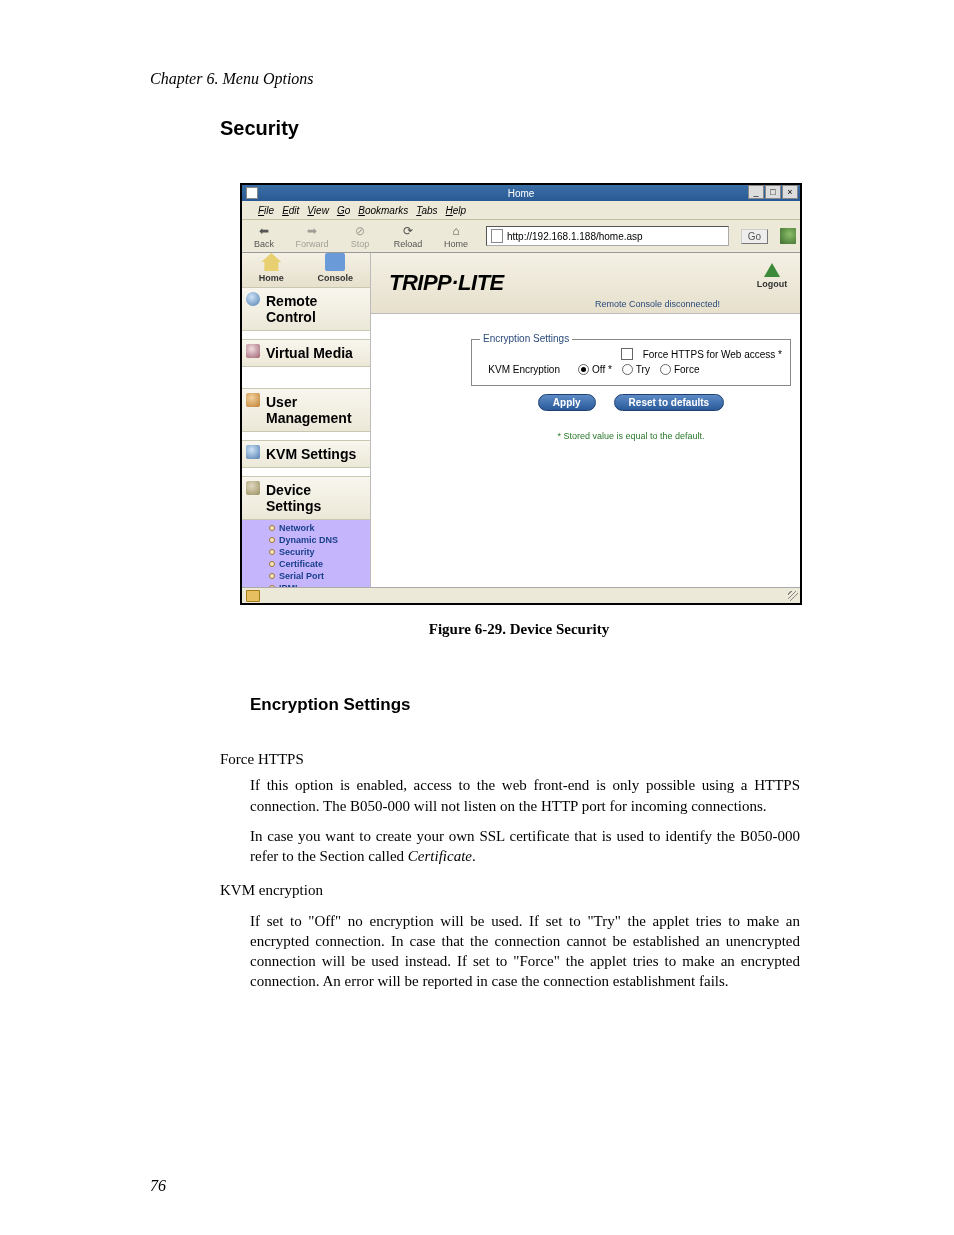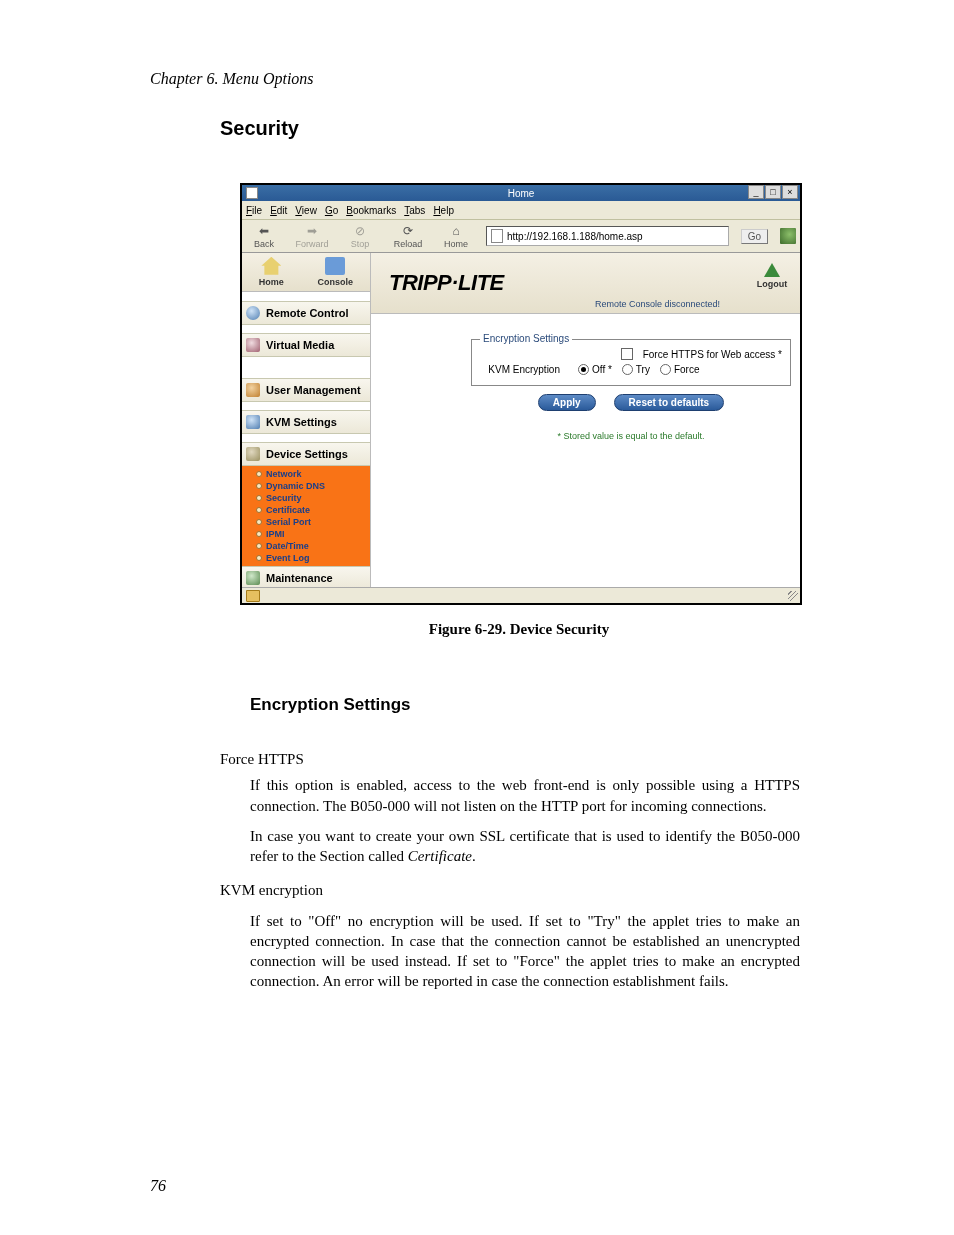--- a/index.html
+++ b/index.html
@@ -83,24 +83,25 @@
     text-align: center;
     line-height: 12px;
     border: 1px solid #888;
   }
   .menubar {
     height: 18px;
     background: #ece9d8;
     border-bottom: 1px solid #c0c0a0;
     display: flex;
     align-items: center;
-    padding-left: 4px;
+    padding-left: 16px;
     gap: 8px;
     font-size: 10px;
     color: #000;
+    font-style: italic;
   }
   .menubar span u { text-decoration: underline; }
   .toolbar {
     height: 32px;
     background: #ece9d8;
     border-bottom: 1px solid #999;
     display: flex;
     align-items: center;
     padding: 0 4px;
     gap: 12px;
@@ -187,41 +188,41 @@
     border-radius: 2px;
   }
   .nav-spacer { height: 18px; }
   .nav-item {
     padding: 5px 4px 5px 24px;
     border: 1px solid #c8c8b0;
     border-left: none;
     border-right: none;
     background: linear-gradient(#f8f6ee, #ece8d8);
     font-weight: bold;
-    font-size: 11px;
+    font-size: 14px;
     color: #000;
     position: relative;
     margin-top: -1px;
   }
   .nav-item .nav-icon {
     position: absolute;
     left: 4px; top: 4px;
     width: 14px; height: 14px;
     border-radius: 50%;
     background: #7aa7d8;
   }
   .nav-item.rc .nav-icon { background: radial-gradient(circle at 40% 35%, #cfe3f7, #4f7db0); }
   .nav-item.vm .nav-icon { background: radial-gradient(circle at 40% 35%, #f0dce0, #a06070); border-radius: 2px; }
   .nav-item.um .nav-icon { background: radial-gradient(circle at 40% 35%, #f2d2a0, #c08030); border-radius: 2px; }
   .nav-item.kvm .nav-icon { background: radial-gradient(circle at 40% 35%, #cfe3f7, #4f7db0); border-radius: 2px; }
   .nav-item.ds .nav-icon { background: radial-gradient(circle at 40% 35%, #e0d8c0, #9a9060); border-radius: 2px; }
   .nav-item.mn .nav-icon { background: radial-gradient(circle at 40% 35%, #d0e8ca, #5a8a50); border-radius: 2px; }
   .subnav {
-    background: #f97316;
-    padding: 2px 0 2px 14px;
+    background: #c4b5fd;
+    padding: 2px 0 2px 27px;
     border-bottom: 1px solid #d8d4c0;
   }
   .subnav a {
     display: block;
     font-size: 9px;
     color: #1a3f8a;
     text-decoration: none;
     font-weight: bold;
     padding: 1px 0 1px 10px;
     position: relative;

